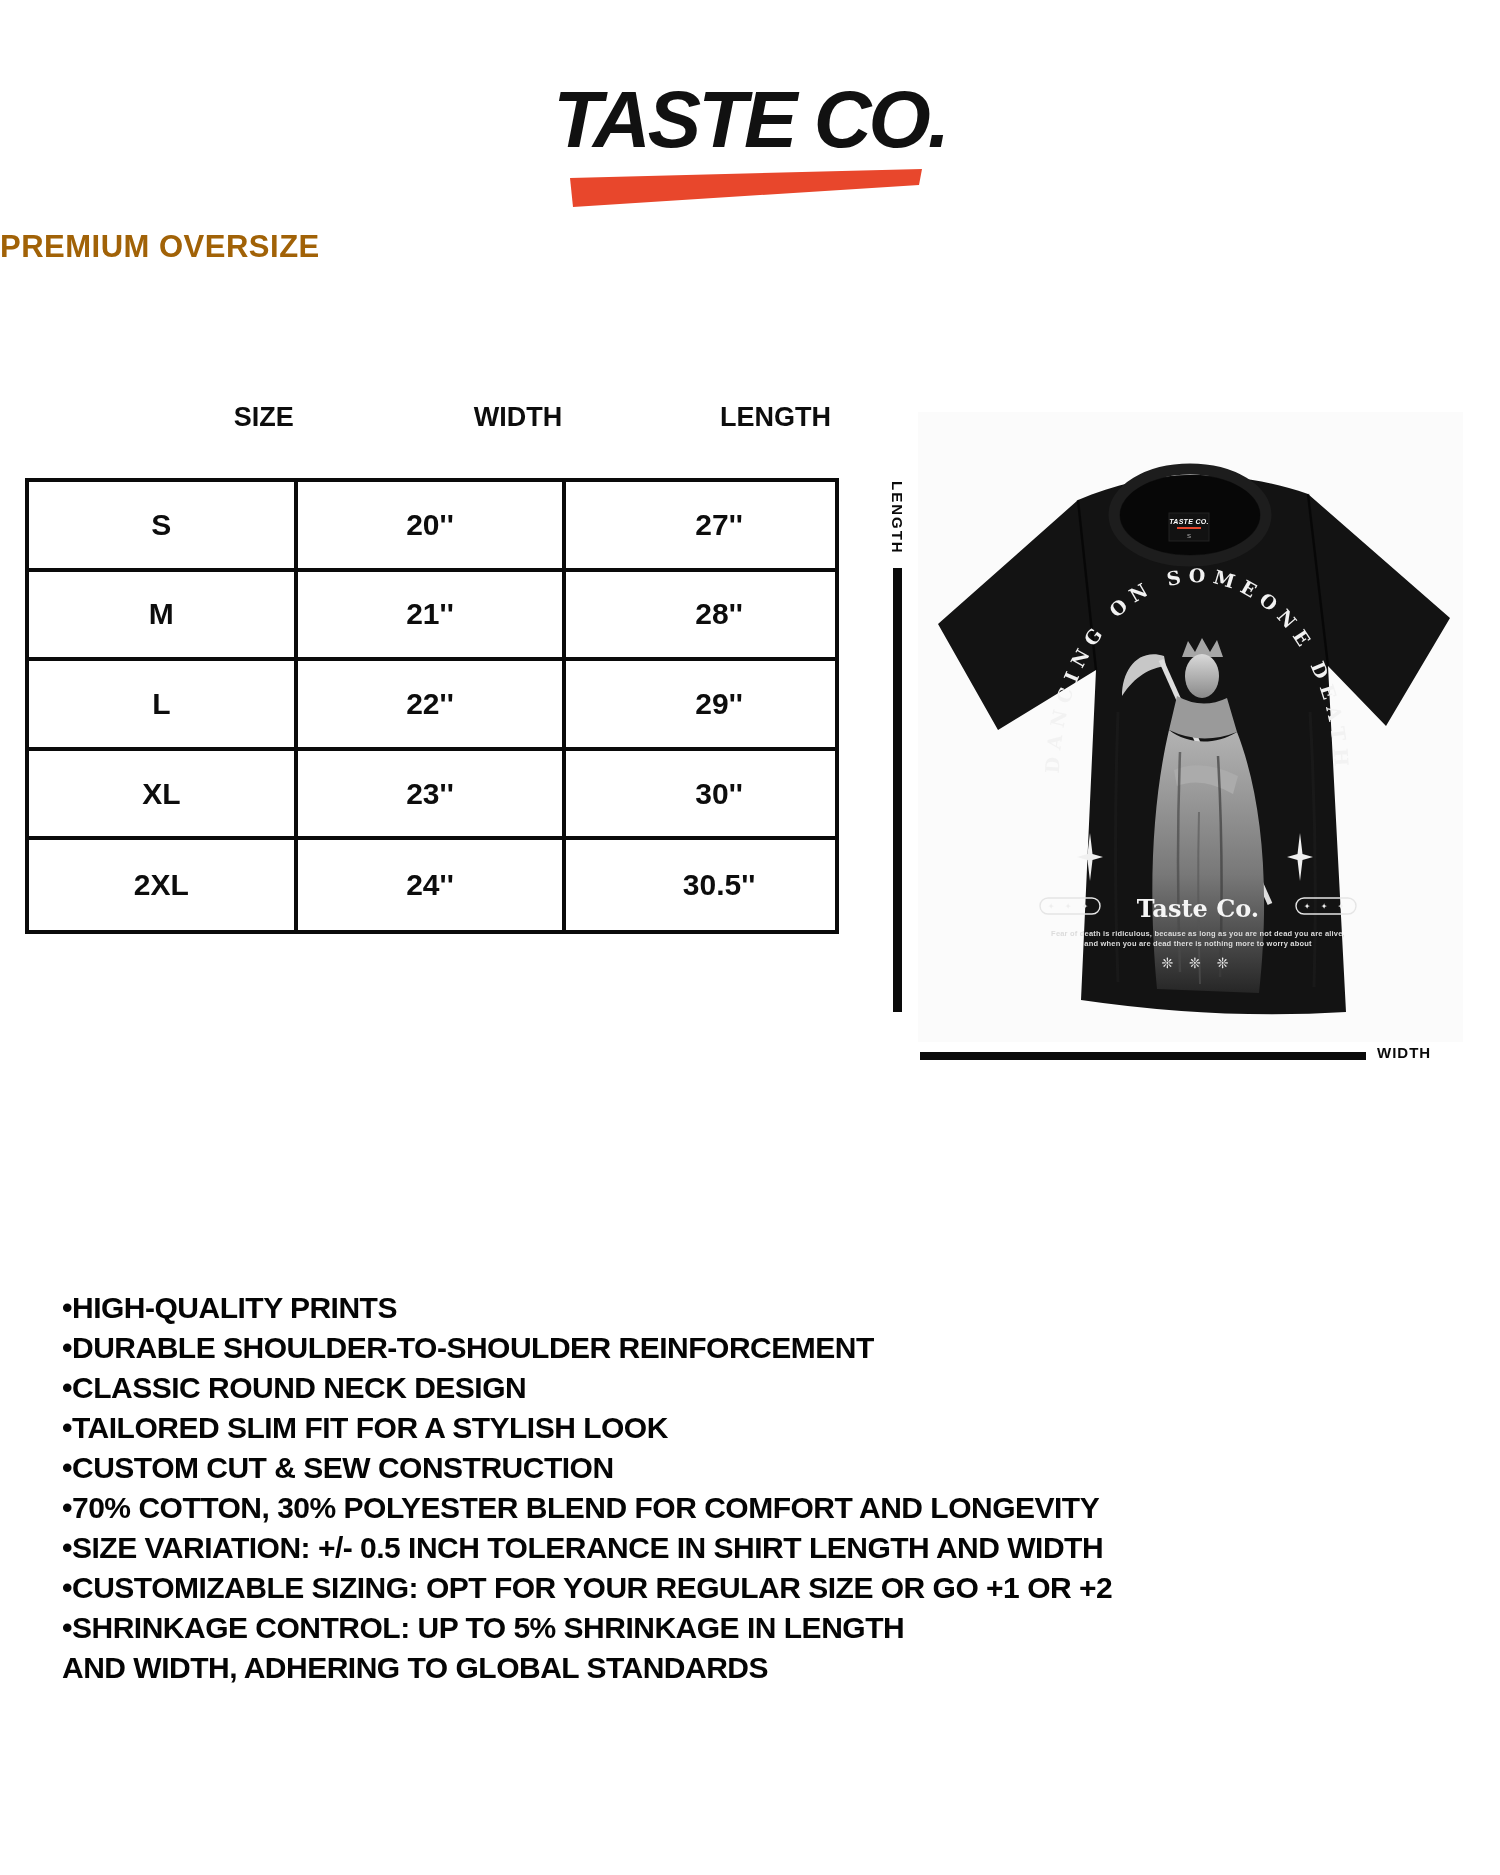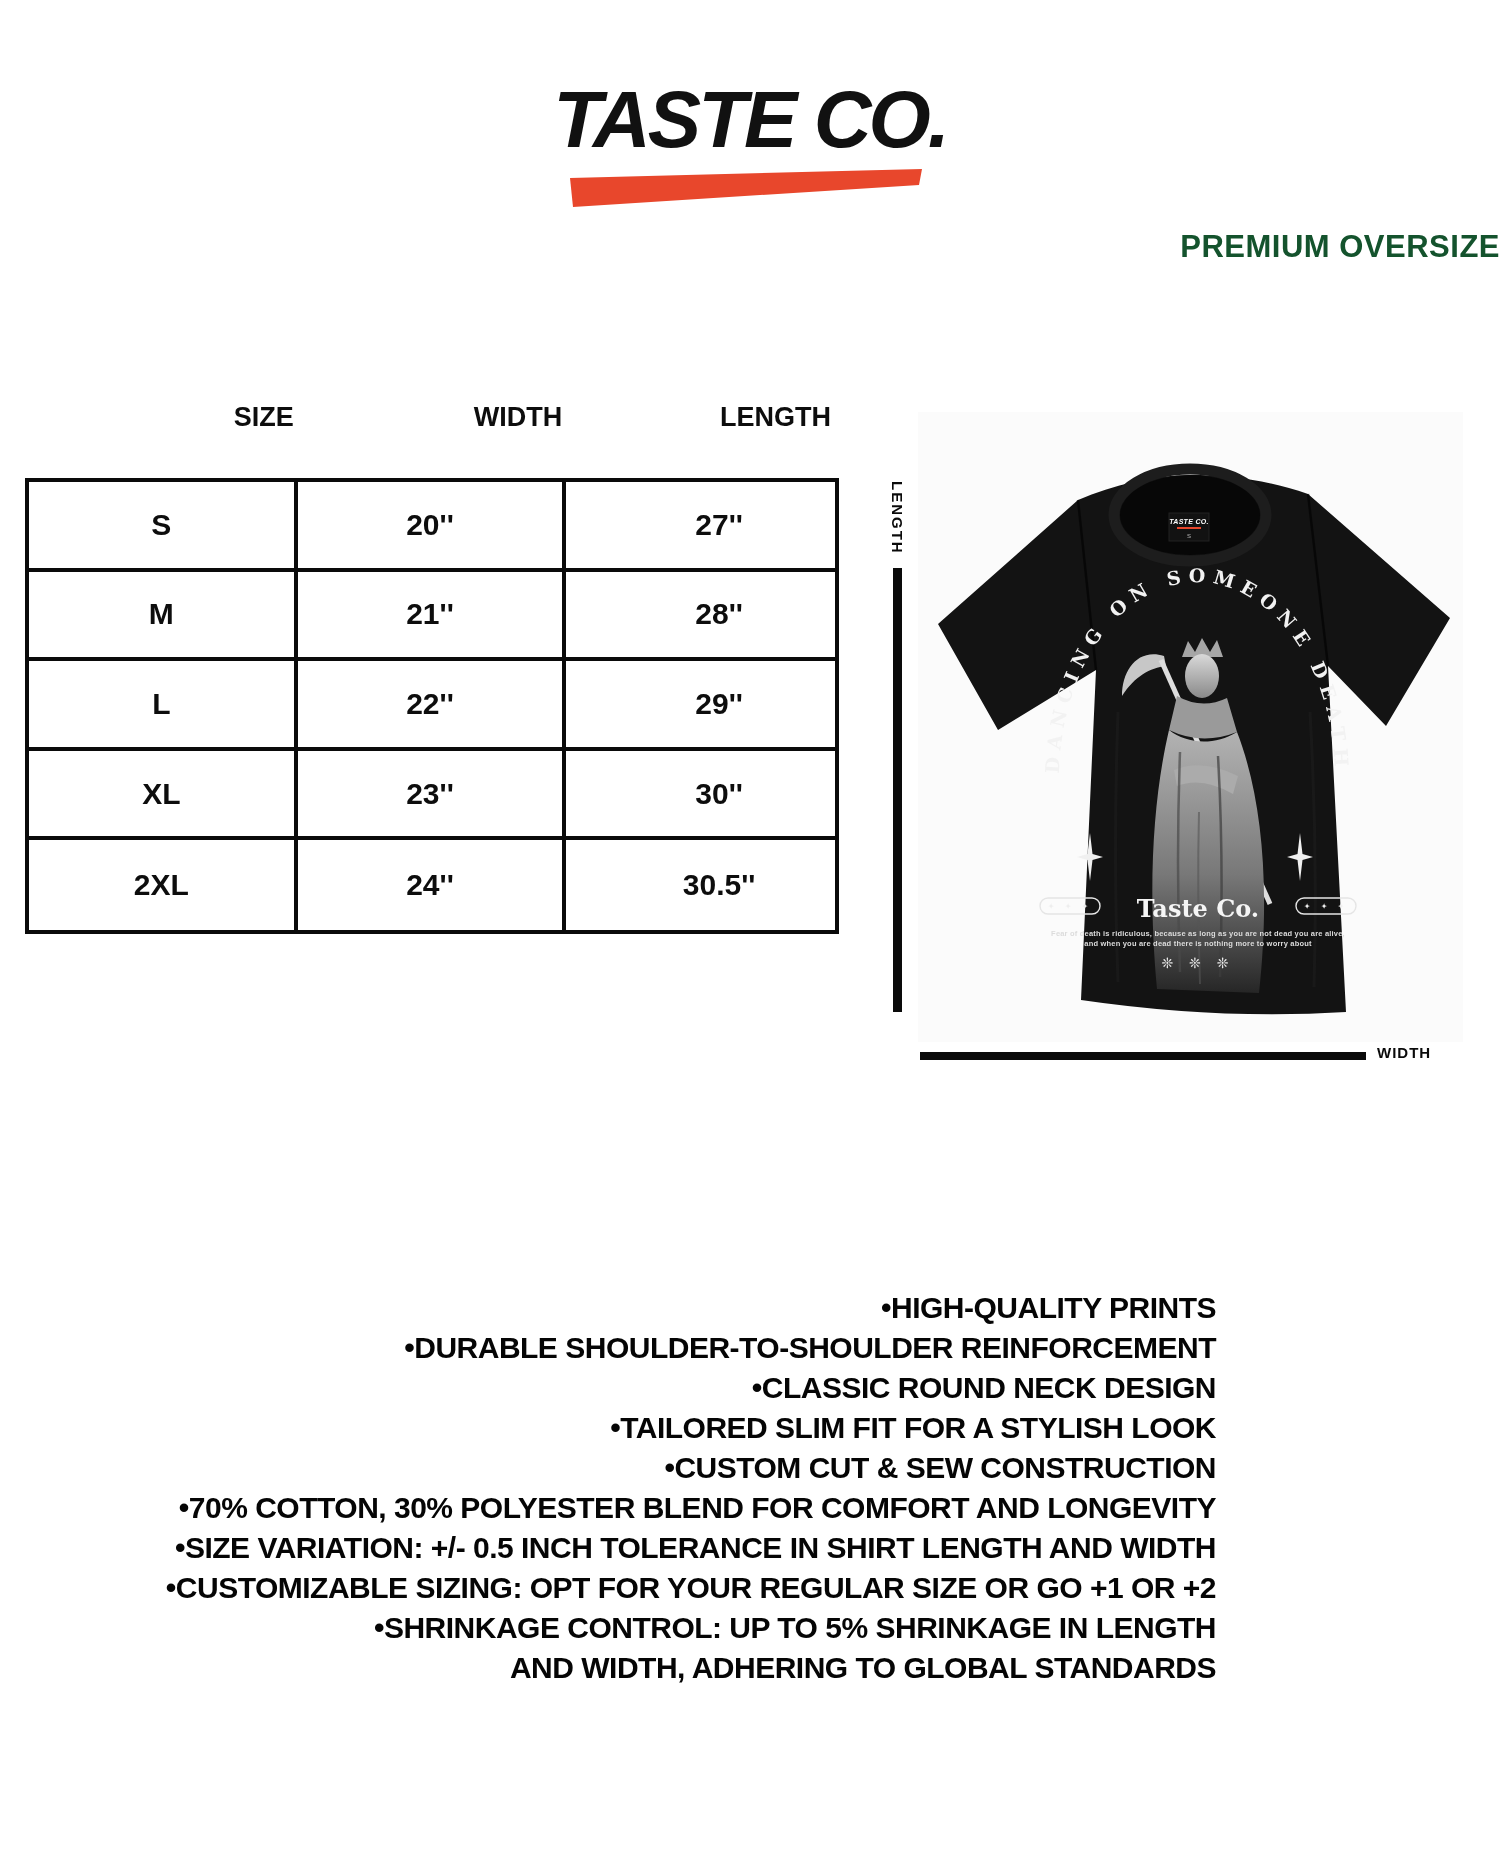--- a/index.html
+++ b/index.html
@@ -9,22 +9,22 @@
   }
   .abs{position:absolute;}
 
   
   .logo{
     left:0;right:0;top:74px;text-align:center;
     font-size:80px;font-weight:bold;font-style:italic;letter-spacing:-3px;color:#111;
   }
   .swoosh{left:560px;top:165px;}
   .subtitle{
-    left:0;right:0;top:229px;text-align:right;
-    font-size:31px;font-weight:bold;letter-spacing:0.5px;color:#14532d;
+    left:0;right:0;top:229px;text-align:left;
+    font-size:31px;font-weight:bold;letter-spacing:0.5px;color:#a16207;
   }
 
   
   .chart-headers{left:25px;top:402px;width:806px;display:flex;}
   .chart-headers div{flex:1;text-align:right;font-size:27px;font-weight:bold;}
   .size-table{
     left:25px;top:478px;width:806px;height:448px;
     border:4px solid #0a0a0a;display:grid;
     grid-template-columns:1fr 1fr 1fr;grid-template-rows:repeat(5,1fr);
   }
@@ -49,21 +49,21 @@
   .shirt-photo{left:918px;top:412px;}
   .arc-text{font-family:"DejaVu Serif",serif;font-weight:bold;font-size:19px;letter-spacing:7px;fill:#f2f2f2;}
   .neck-brand{font-size:7px;font-weight:bold;font-style:italic;fill:#ffffff;letter-spacing:0.3px;}
   .neck-size{font-size:6px;fill:#bbbbbb;}
   .graphic-brand{font-family:"DejaVu Serif",serif;font-weight:bold;font-size:24px;fill:#f5f5f5;}
   .graphic-caption{font-size:7.5px;font-weight:bold;fill:#dcdcdc;letter-spacing:0.2px;}
   .graphic-stars{font-size:14px;fill:#eeeeee;letter-spacing:6px;}
   .pill-glyphs{font-size:8px;fill:#eeeeee;letter-spacing:4px;}
 
   
-  .features{left:36px;top:1288px;width:1180px;text-align:right;}
+  .features{left:62px;top:1288px;width:1180px;}
   .features .line{
     font-size:30px;font-weight:bold;letter-spacing:-0.5px;line-height:40px;
     white-space:nowrap;color:#050505;
   }
 </style>
 </head>
 <body>
 
 <div id="canvas">
 

